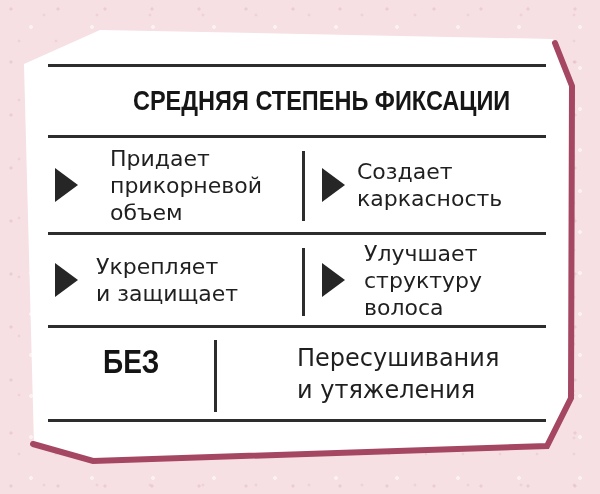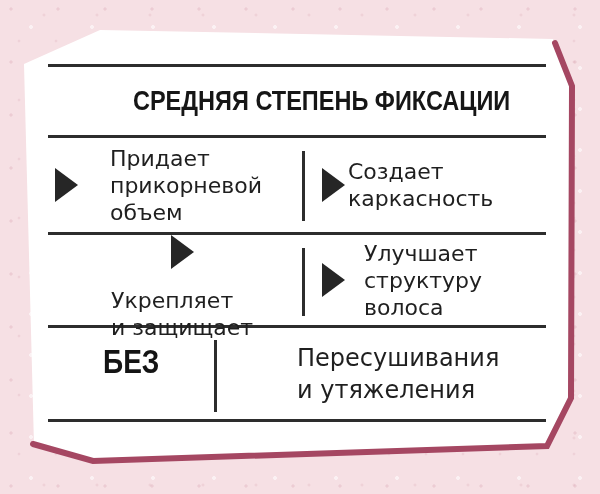--- a/index.html
+++ b/index.html
@@ -105,27 +105,27 @@
     <div class="title">СРЕДНЯЯ СТЕПЕНЬ ФИКСАЦИИ</div>
   </div>
 
   <div class="cell" style="left:48px; top:138px; width:254px; height:94px; padding-left:7px; gap:32px;">
     <span class="tri"></span>
     <span class="benefit-text">Придает
 прикорневой
 объем</span>
   </div>
   <div class="vdiv" style="left:302px; top:151px; height:70px;"></div>
-  <div class="cell" style="left:305px; top:138px; width:241px; height:94px; padding-left:17px; gap:3px;">
+  <div class="cell" style="left:305px; top:138px; width:241px; height:94px; padding-left:17px; gap:12px;">
     <span class="tri"></span>
     <span class="benefit-text">Создает
 каркасность</span>
   </div>
 
-  <div class="cell" style="left:48px; top:235px; width:254px; height:90px; padding-left:7px; gap:18px;flex-direction:column;">
+  <div class="cell" style="left:48px; top:235px; width:254px; height:90px; padding-left:7px; gap:18px;">
     <span class="tri"></span>
     <span class="benefit-text">Укрепляет
 и защищает</span>
   </div>
   <div class="vdiv" style="left:302px; top:248px; height:68px;"></div>
   <div class="cell" style="left:305px; top:235px; width:241px; height:90px; padding-left:17px; gap:19px;">
     <span class="tri"></span>
     <span class="benefit-text">Улучшает
 структуру
 волоса</span>

